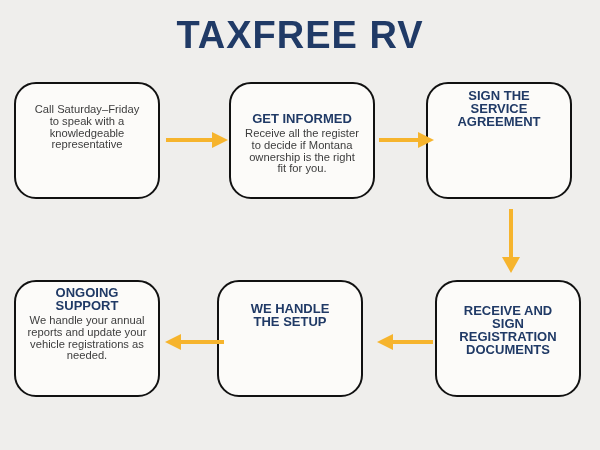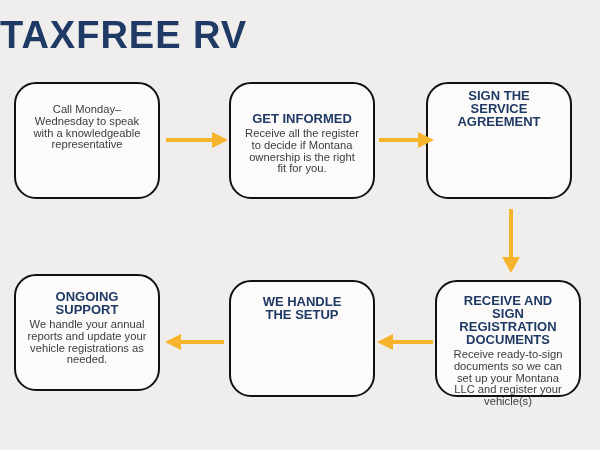--- a/index.html
+++ b/index.html
@@ -4,21 +4,21 @@
 <style>
   html,body{margin:0;padding:0;}
   body{
     width:600px;height:450px;
     background:var(--background,#efeeec);
     font-family:"Liberation Sans", sans-serif;
     position:relative;overflow:hidden;
   }
   .title{
     position:absolute;left:0;top:14px;width:600px;
-    margin:0;text-align:left;
+    margin:0;text-align:center;
     font-size:38px;font-weight:bold;letter-spacing:1px;
     color:var(--navy,#203a66);
   }
   .box{
     position:absolute;width:146px;height:117px;
     box-sizing:border-box;
     background:var(--box_fill,#fcfbf9);
     border:2.5px solid var(--box_border,#111111);
     border-radius:22px;
     display:flex;flex-direction:column;align-items:center;
@@ -31,25 +31,25 @@
   .body{
     margin:0;font-size:11.2px;line-height:1.05;
     color:var(--body_text,#3d3d3d);
   }
   .box1{left:14px;top:82px;padding-top:20px}
   .box1 .heading{max-width:120px}.box1 .body{max-width:112px}
   .box2{left:229px;top:82px;padding-top:28px}
   .box2 .heading{max-width:124px}.box2 .body{max-width:116px}
   .box3{left:426px;top:82px;padding-top:5px}
   .box3 .heading{max-width:105px}.box3 .body{max-width:108px}
-  .box4{left:435px;top:280px;padding-top:12px}
+  .box4{left:435px;top:280px;padding-top:22px}
   .box4 .heading{max-width:112px}.box4 .body{max-width:116px}
-  .box5{left:229px;top:280px;padding-top:13px}
+  .box5{left:217px;top:280px;padding-top:20px}
   .box5 .heading{max-width:100px}.box5 .body{max-width:118px}
-  .box6{left:14px;top:274px;padding-top:14px}
+  .box6{left:14px;top:280px;padding-top:4px}
   .box6 .heading{max-width:92px}.box6 .body{max-width:124px}
 
   .harrow{position:absolute;display:flex;align-items:center;height:16px;}
   .harrow .shaft{flex:1;height:3.5px;background:var(--arrow,#f6b42d);}
   .head-right{width:0;height:0;border-top:8px solid transparent;
     border-bottom:8px solid transparent;border-left:16px solid var(--arrow,#f6b42d);}
   .head-left{width:0;height:0;border-top:8px solid transparent;
     border-bottom:8px solid transparent;border-right:16px solid var(--arrow,#f6b42d);}
   .a1{left:166px;top:132px;width:62px;}
   .a2{left:379px;top:132px;width:55px;}
@@ -62,35 +62,34 @@
     border-right:9px solid transparent;border-top:16px solid var(--arrow,#f6b42d);}
 </style>
 </head>
 <body>
 
 <div>
 
   <h1 class="title">TAXFREE RV</h1>
 
   <section class="box box1">
-    <p class="body">Call Monday–Wednesday to speak with a knowledgeable representative</p>
+    <p class="body">Call Saturday–Friday to speak with a knowledgeable representative</p>
   </section>
 
   <section class="box box2">
     <h2 class="heading">GET INFORMED</h2>
     <p class="body">Receive all the register to decide if Montana ownership is the right fit for you.</p>
   </section>
 
   <section class="box box3">
     <h2 class="heading">SIGN THE SERVICE AGREEMENT</h2>
   </section>
 
   <section class="box box4">
     <h2 class="heading">RECEIVE AND SIGN REGISTRATION DOCUMENTS</h2>
-    <p class="body">Receive ready-to-sign documents so we can set up your Montana LLC and register your vehicle(s)</p>
   </section>
 
   <section class="box box5">
     <h2 class="heading">WE HANDLE THE SETUP</h2>
   </section>
 
   <section class="box box6">
     <h2 class="heading">ONGOING SUPPORT</h2>
     <p class="body">We handle your annual reports and update your vehicle registrations as needed.</p>
   </section>

